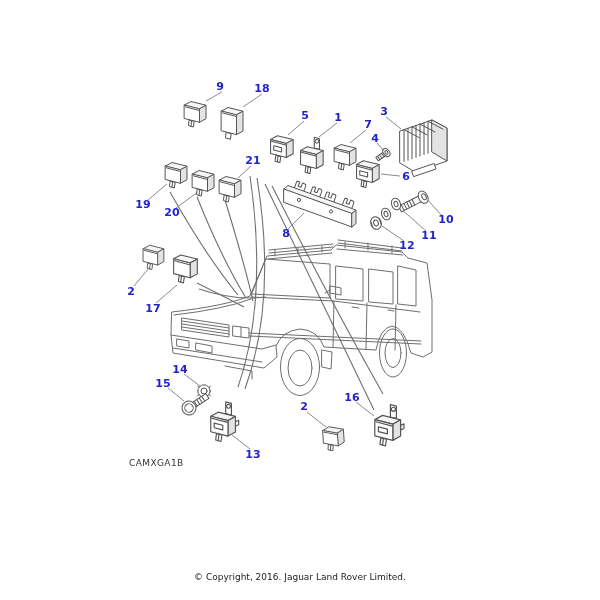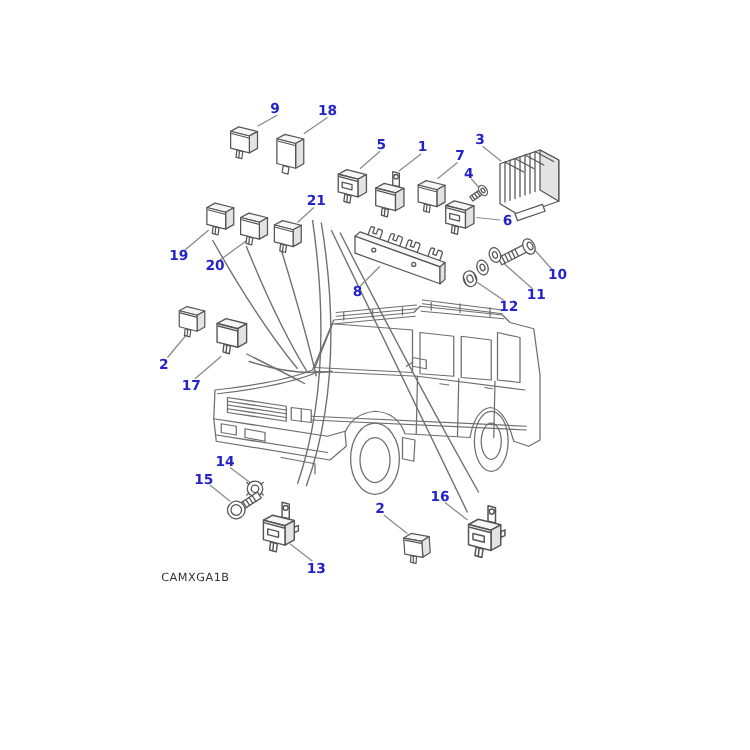--- a/index.html
+++ b/index.html
@@ -266,14 +266,15 @@
     <text class="callout" x="153" y="312">17</text>
     <text class="callout" x="180" y="373">14</text>
     <text class="callout" x="163" y="387">15</text>
     <text class="callout" x="253" y="458">13</text>
     <text class="callout" x="304" y="410">2</text>
     <text class="callout" x="352" y="401">16</text>
   </g>
 </svg>
 
 <div id="diagram-code">CAMXGA1B</div>
+<div id="footer">© Copyright, 2016. Jaguar Land Rover Limited.</div>
 
 </div>
 
 </body></html>

